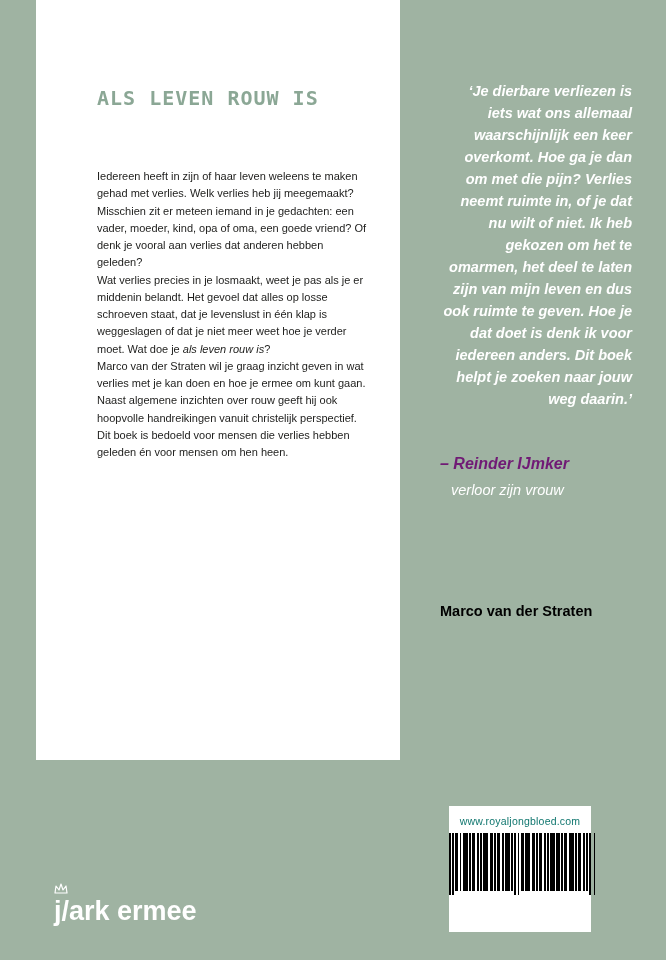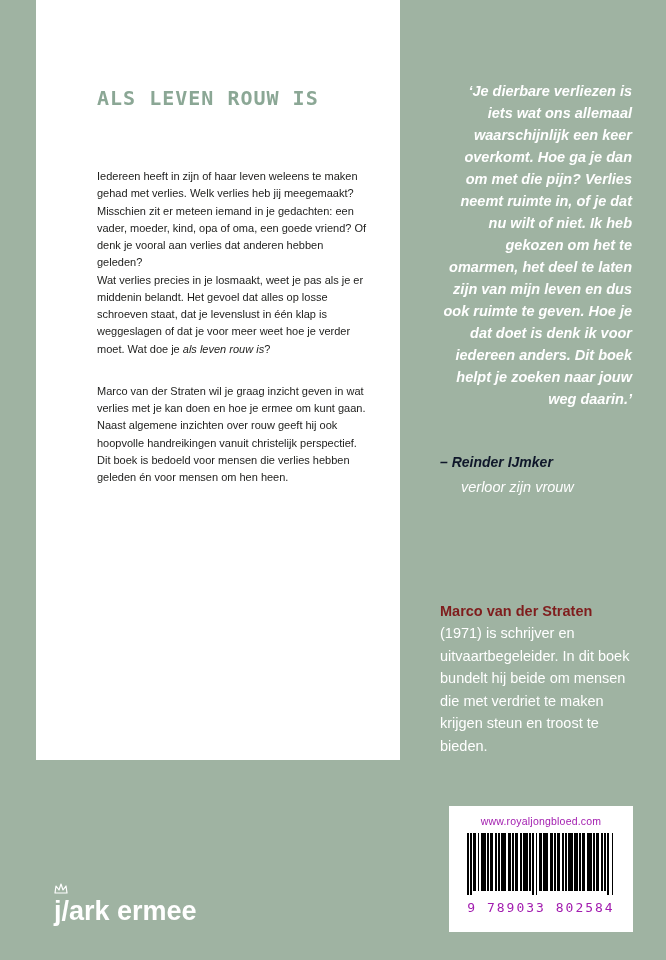--- a/index.html
+++ b/index.html
@@ -33,21 +33,21 @@
     color: #8ba795;
     white-space: nowrap;
   }
   .body-text {
     margin: 58px 30px 0 61px;
     font-size: 11px;
     line-height: 1.57;
     color: #1d1d1b;
   }
   .body-text p { margin: 0; }
-  .body-text p.spaced { margin-top: 25px; }
+  .body-text p.spaced { }
   .italic { font-style: italic; }
   
   .quote {
     position: absolute;
     left: 440px;
     top: 80px;
     width: 192px;
     color: #ffffff;
     font-style: italic;
     font-weight: bold;
@@ -58,53 +58,53 @@
   .attribution {
     position: absolute;
     left: 440px;
     top: 452px;
     width: 192px;
     font-style: italic;
     font-size: 14.5px;
     line-height: 1.5;
   }
   .attribution .attr-name {
-    color: #0f172a;
-    font-weight: bold;
-    font-size: 14px;
+    color: #701a75;
+    font-weight: bold;
+    font-size: 16px;
     margin-bottom: 4px;
   }
   .attribution .attr-detail {
-    margin-left: 21px;
+    margin-left: 11px;
     color: #ffffff;
   }
   .bio {
     position: absolute;
     left: 440px;
     top: 600px;
     width: 192px;
     color: #ffffff;
     font-size: 14.5px;
     line-height: 1.55;
   }
   .bio .bio-name {
     display: block;
-    color: #7f1d1d;
+    color: #000000;
     font-weight: bold;
   }
   
   .barcode-box {
     position: absolute;
     left: 449px;
     top: 806px;
-    width: 184px;
+    width: 142px;
     height: 126px;
     background: #ffffff;
     text-align: center;
-    color: #a21caf;
+    color: #0f766e;
   }
   .barcode-url {
     padding-top: 9px;
     font-size: 10.5px;
     letter-spacing: 0.2px;
   }
   .barcode-bars {
     width: 148px;
     height: 62px;
     margin: 6px auto 0 auto;
@@ -140,35 +140,34 @@
 </style>
 </head>
 <body>
 
 <div class="page">
 
   <div class="panel">
     <h1 class="book-title">ALS LEVEN ROUW IS</h1>
     <div class="body-text">
       <p><span>Iedereen heeft in zijn of haar leven weleens te maken gehad met verlies. Welk verlies heb jij meegemaakt? Misschien zit er meteen iemand in je gedachten: een vader, moeder, kind, opa of oma, een goede vriend? Of denk je vooral aan verlies dat anderen hebben geleden?</span></p>
-      <p><span>Wat verlies precies in je losmaakt, weet je pas als je er middenin belandt. Het gevoel dat alles op losse schroeven staat, dat je levenslust in één klap is weggeslagen of dat je voor meer weet hoe je verder moet. Wat doe je </span><span class="italic">als leven rouw is</span><span>?</span></p>
+      <p><span>Wat verlies precies in je losmaakt, weet je pas als je er middenin belandt. Het gevoel dat alles op losse schroeven staat, dat je levenslust in één klap is weggeslagen of dat je niet meer weet hoe je verder moet. Wat doe je </span><span class="italic">als leven rouw is</span><span>?</span></p>
       <p class="spaced"><span>Marco van der Straten wil je graag inzicht geven in wat verlies met je kan doen en hoe je ermee om kunt gaan. Naast algemene inzichten over rouw geeft hij ook hoopvolle handreikingen vanuit christelijk perspectief. Dit boek is bedoeld voor mensen die verlies hebben geleden én voor mensen om hen heen.</span></p>
     </div>
   </div>
 
   <div class="quote">‘Je dierbare verliezen is iets wat ons allemaal waarschijnlijk een keer overkomt. Hoe ga je dan om met die pijn? Verlies neemt ruimte in, of je dat nu wilt of niet. Ik heb gekozen om het te omarmen, het deel te laten zijn van mijn leven en dus ook ruimte te geven. Hoe je dat doet is denk ik voor iedereen anders. Dit boek helpt je zoeken naar jouw weg daarin.’</div>
 
   <div class="attribution">
     <div class="attr-name">–  Reinder IJmker</div>
     <div class="attr-detail">verloor zijn vrouw</div>
   </div>
 
   <div class="bio">
     <span class="bio-name">Marco van der Straten</span>
-    <span>(1971) is schrijver en uitvaartbegeleider. In dit boek bundelt hij beide om mensen die met verdriet te maken krijgen steun en troost te bieden.</span>
   </div>
 
   <div class="barcode-box">
     <div class="barcode-url">www.royaljongbloed.com</div>
     <svg class="barcode-bars" viewBox="0 0 95 60" preserveAspectRatio="none" shape-rendering="crispEdges">
       <g fill="#000000">
         <rect x="0" y="0" width="1" height="60"></rect>
           <rect x="2" y="0" width="1" height="60"></rect>
         <rect x="4" y="0" width="2" height="56"></rect>
           <rect x="7" y="0" width="1" height="56"></rect>
@@ -199,21 +198,20 @@
         <rect x="74" y="0" width="2" height="56"></rect>
           <rect x="77" y="0" width="3" height="56"></rect>
         <rect x="81" y="0" width="1" height="56"></rect>
           <rect x="83" y="0" width="2" height="56"></rect>
         <rect x="86" y="0" width="1" height="56"></rect>
           <rect x="88" y="0" width="1" height="56"></rect>
         <rect x="90" y="0" width="1" height="60"></rect>
           <rect x="93" y="0" width="1" height="60"></rect>
       </g>
     </svg>
-    <div class="barcode-number">9 789033 802584</div>
   </div>
 
   <div class="logo">
     <span class="logo-j">
       <svg class="crown" width="16" height="12" viewBox="0 0 16 12">
         <path d="M2 10 L3 3 L6 7 L8 1 L10 7 L13 3 L14 10 Z" fill="none" stroke="#ffffff" stroke-width="1.2" stroke-linejoin="round"></path>
       </svg>
       <span>j</span>
     </span>
     <span>/ark ermee</span>

